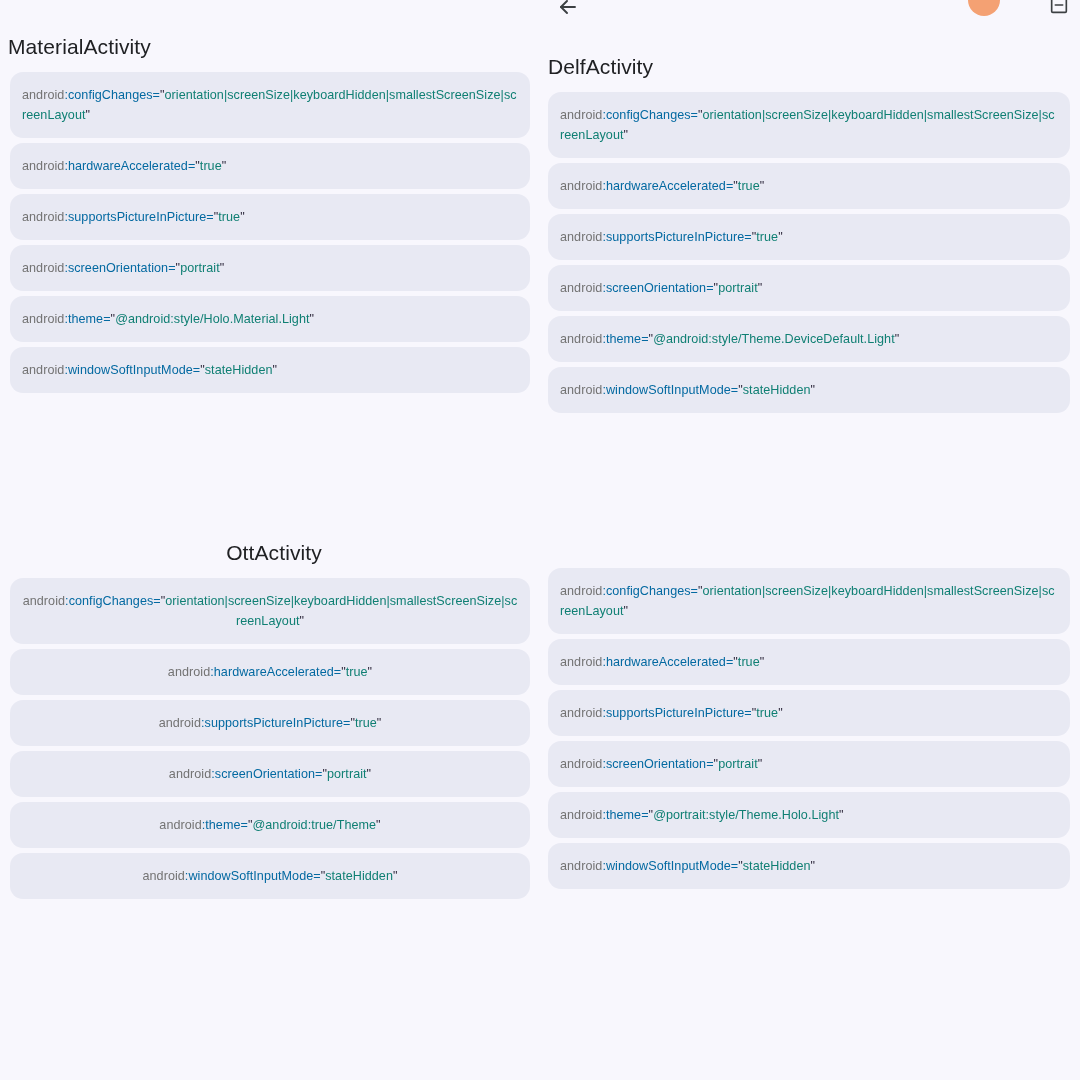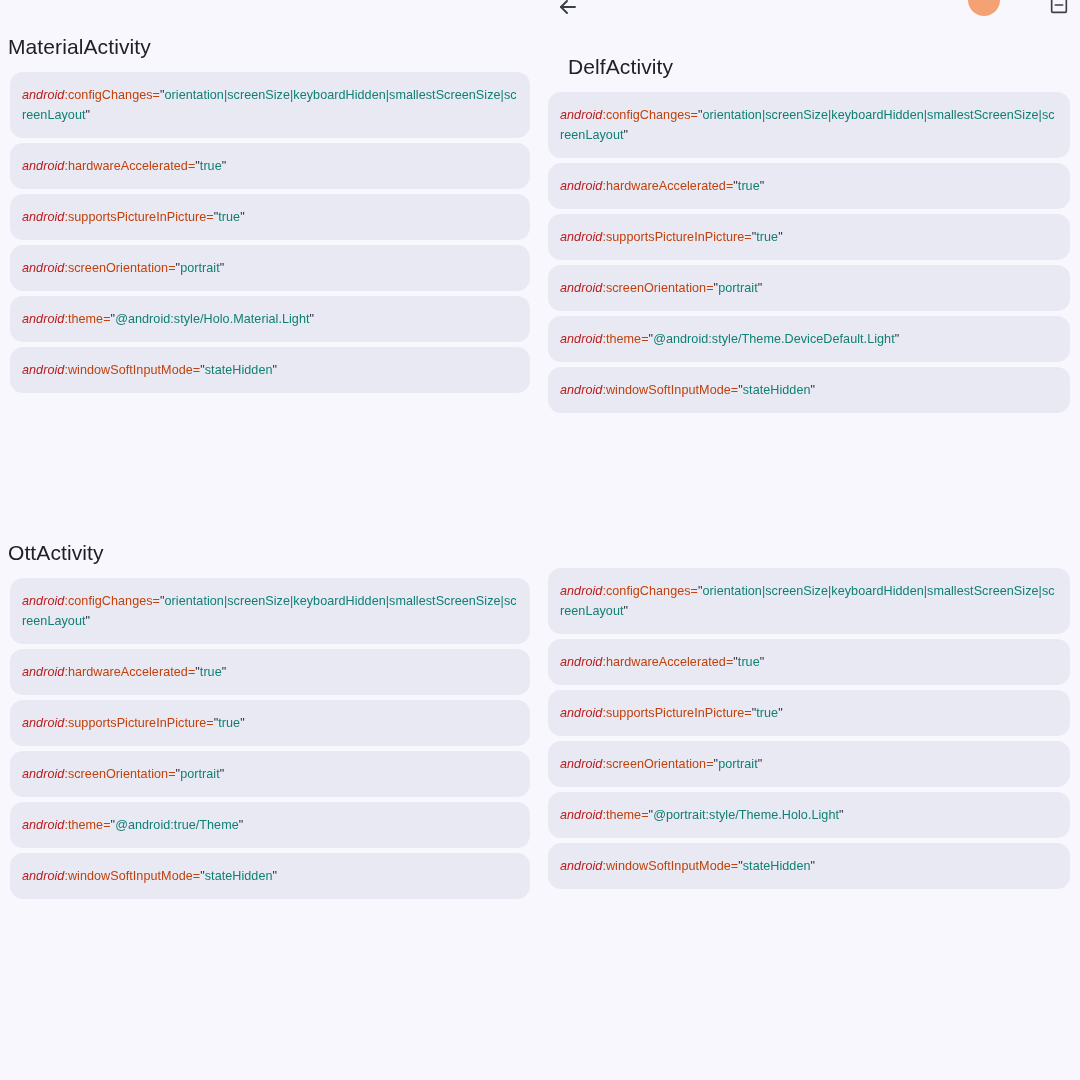--- a/index.html
+++ b/index.html
@@ -60,21 +60,21 @@
   .section-title {
     font-size: 21px;
     font-weight: 400;
     color: #202124;
     letter-spacing: 0.1px;
     margin: 0;
     padding: 0 0 0 8px;
     line-height: 26px;
     white-space: nowrap;
   }
-  .col-right .section-title { padding-left: 8px; margin-left: 20px; }
+  .col-right .section-title { padding-left: 8px; }
 
   .attr-list {
     margin: 0;
     padding: 0;
     list-style: none;
     margin-top: 12px;
   }
 
   .attr-row {
     background: #e8e9f3;
@@ -85,29 +85,29 @@
     line-height: 20px;
     color: #2f2a3d;
     letter-spacing: 0.05px;
     word-break: break-word;
     min-height: 20px;
     box-sizing: border-box;
   }
   .col-left  .attr-row { margin-left: 10px; margin-right: 10px; }
   .col-right .attr-row { margin-left: 8px;  margin-right: 10px; }
 
-  .ns     { color: #b91c1c; font-style: italic; }
-  .name   { color: #c2410c; }
+  .ns     { color: #737373; }
+  .name   { color: #0369a1; }
   .quote  { color: #2f2a3d; }
   .value  { color: #0f7f73; }
 
   
   #sec-0 { top: 34px;  }
   #sec-1 { top: 54px;  }
-  #sec-2 { top: 540px; }
+  #sec-2 { top: 540px; text-align: center; }
   #sec-3 { top: 556px; }
 </style>
 </head>
 <body>
 
 <div id="topbar">
   <span class="bar-icon" id="back-icon">
     <svg width="24" height="24" viewBox="0 0 24 24" fill="none" stroke="#3c4043" stroke-width="1.9" stroke-linecap="round" stroke-linejoin="round">
       <line x1="19" y1="12" x2="5" y2="12"></line>
       <polyline points="11 18 5 12 11 6"></polyline>

